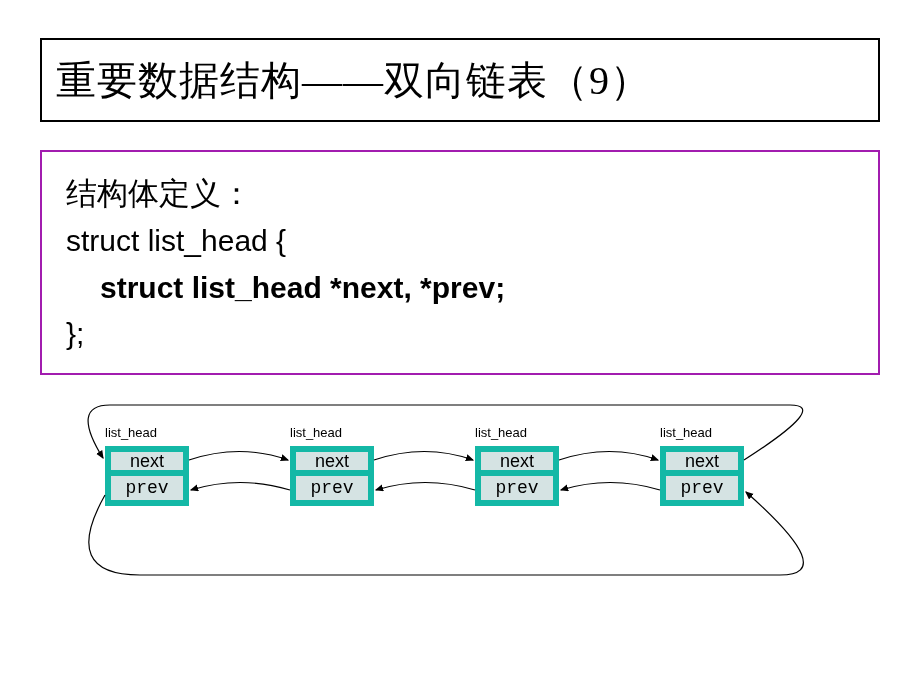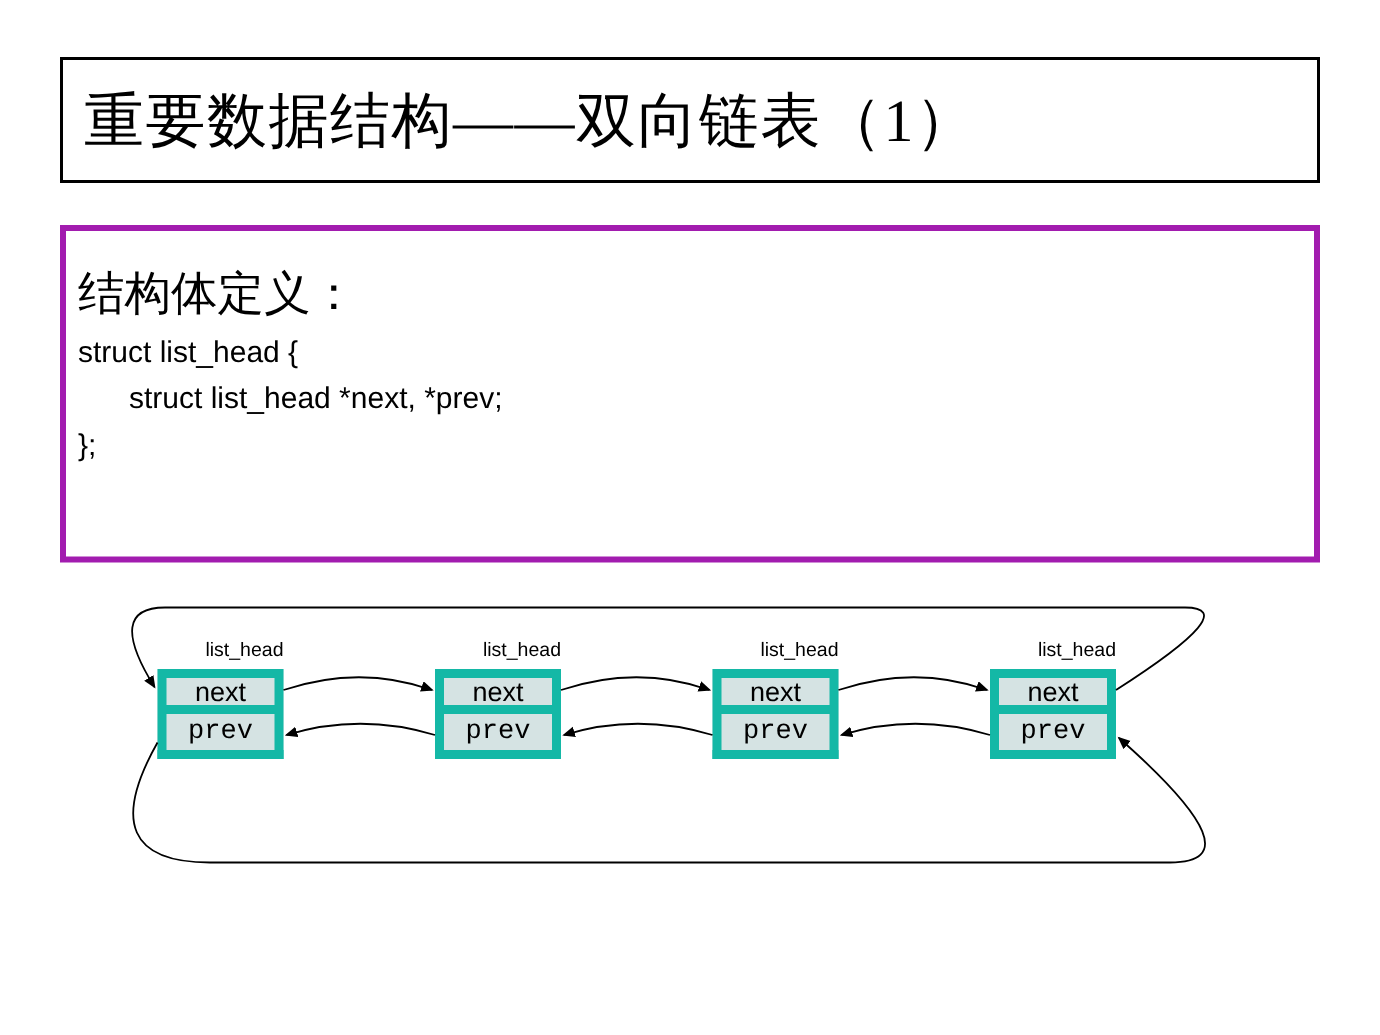--- a/index.html
+++ b/index.html
@@ -29,51 +29,52 @@
       font-size: 40px;
       font-family: "SimSun", serif;
       letter-spacing: 1px;
     }
     .content-box {
       position: absolute;
       left: 40px;
       top: 150px;
       width: 840px;
       height: 225px;
-      border: 4px solid #a21caf;
-      padding: 18px 8px;
+      border: 2px solid #a21caf;
+      padding: 18px 24px;
     }
     .content-line {
       font-size: 31px;
       line-height: 1.55;
       font-family: "SimSun", Arial, sans-serif;
     }
     .code-line {
-      font-size: 20px;
+      font-size: 30px;
       line-height: 1.55;
       font-family: Arial, "SimSun", sans-serif;
     }
     .code-indent {
       padding-left: 34px;
+      font-weight: bold;
     }
     .diagram-area {
       position: absolute;
       left: 40px;
       top: 395px;
       width: 840px;
       height: 230px;
     }
     .node {
       position: absolute;
       width: 84px;
     }
     .node-label {
       font-size: 13px;
       font-family: Arial, sans-serif;
-      text-align: right;
+      text-align: left;
       margin-bottom: 6px;
     }
     .node-cell {
       border: 6px solid #14b8a6;
       background: #d5e3e3;
       height: 30px;
       display: flex;
       align-items: center;
       justify-content: center;
       font-size: 18px;
@@ -93,21 +94,21 @@
       top: 0;
       width: 840px;
       height: 230px;
       pointer-events: none;
     }
   </style>
 </head>
 <body>
 
 <div class="title-box">
-  <span class="title-text">重要数据结构——双向链表（1）</span>
+  <span class="title-text">重要数据结构——双向链表（9）</span>
 </div>
 
 <div class="content-box">
   <div class="content-line">结构体定义：</div>
   <div class="code-line">struct list_head {</div>
   <div class="code-line code-indent">struct list_head *next, *prev;</div>
   <div class="code-line">};</div>
 </div>
 
 <div class="diagram-area">

